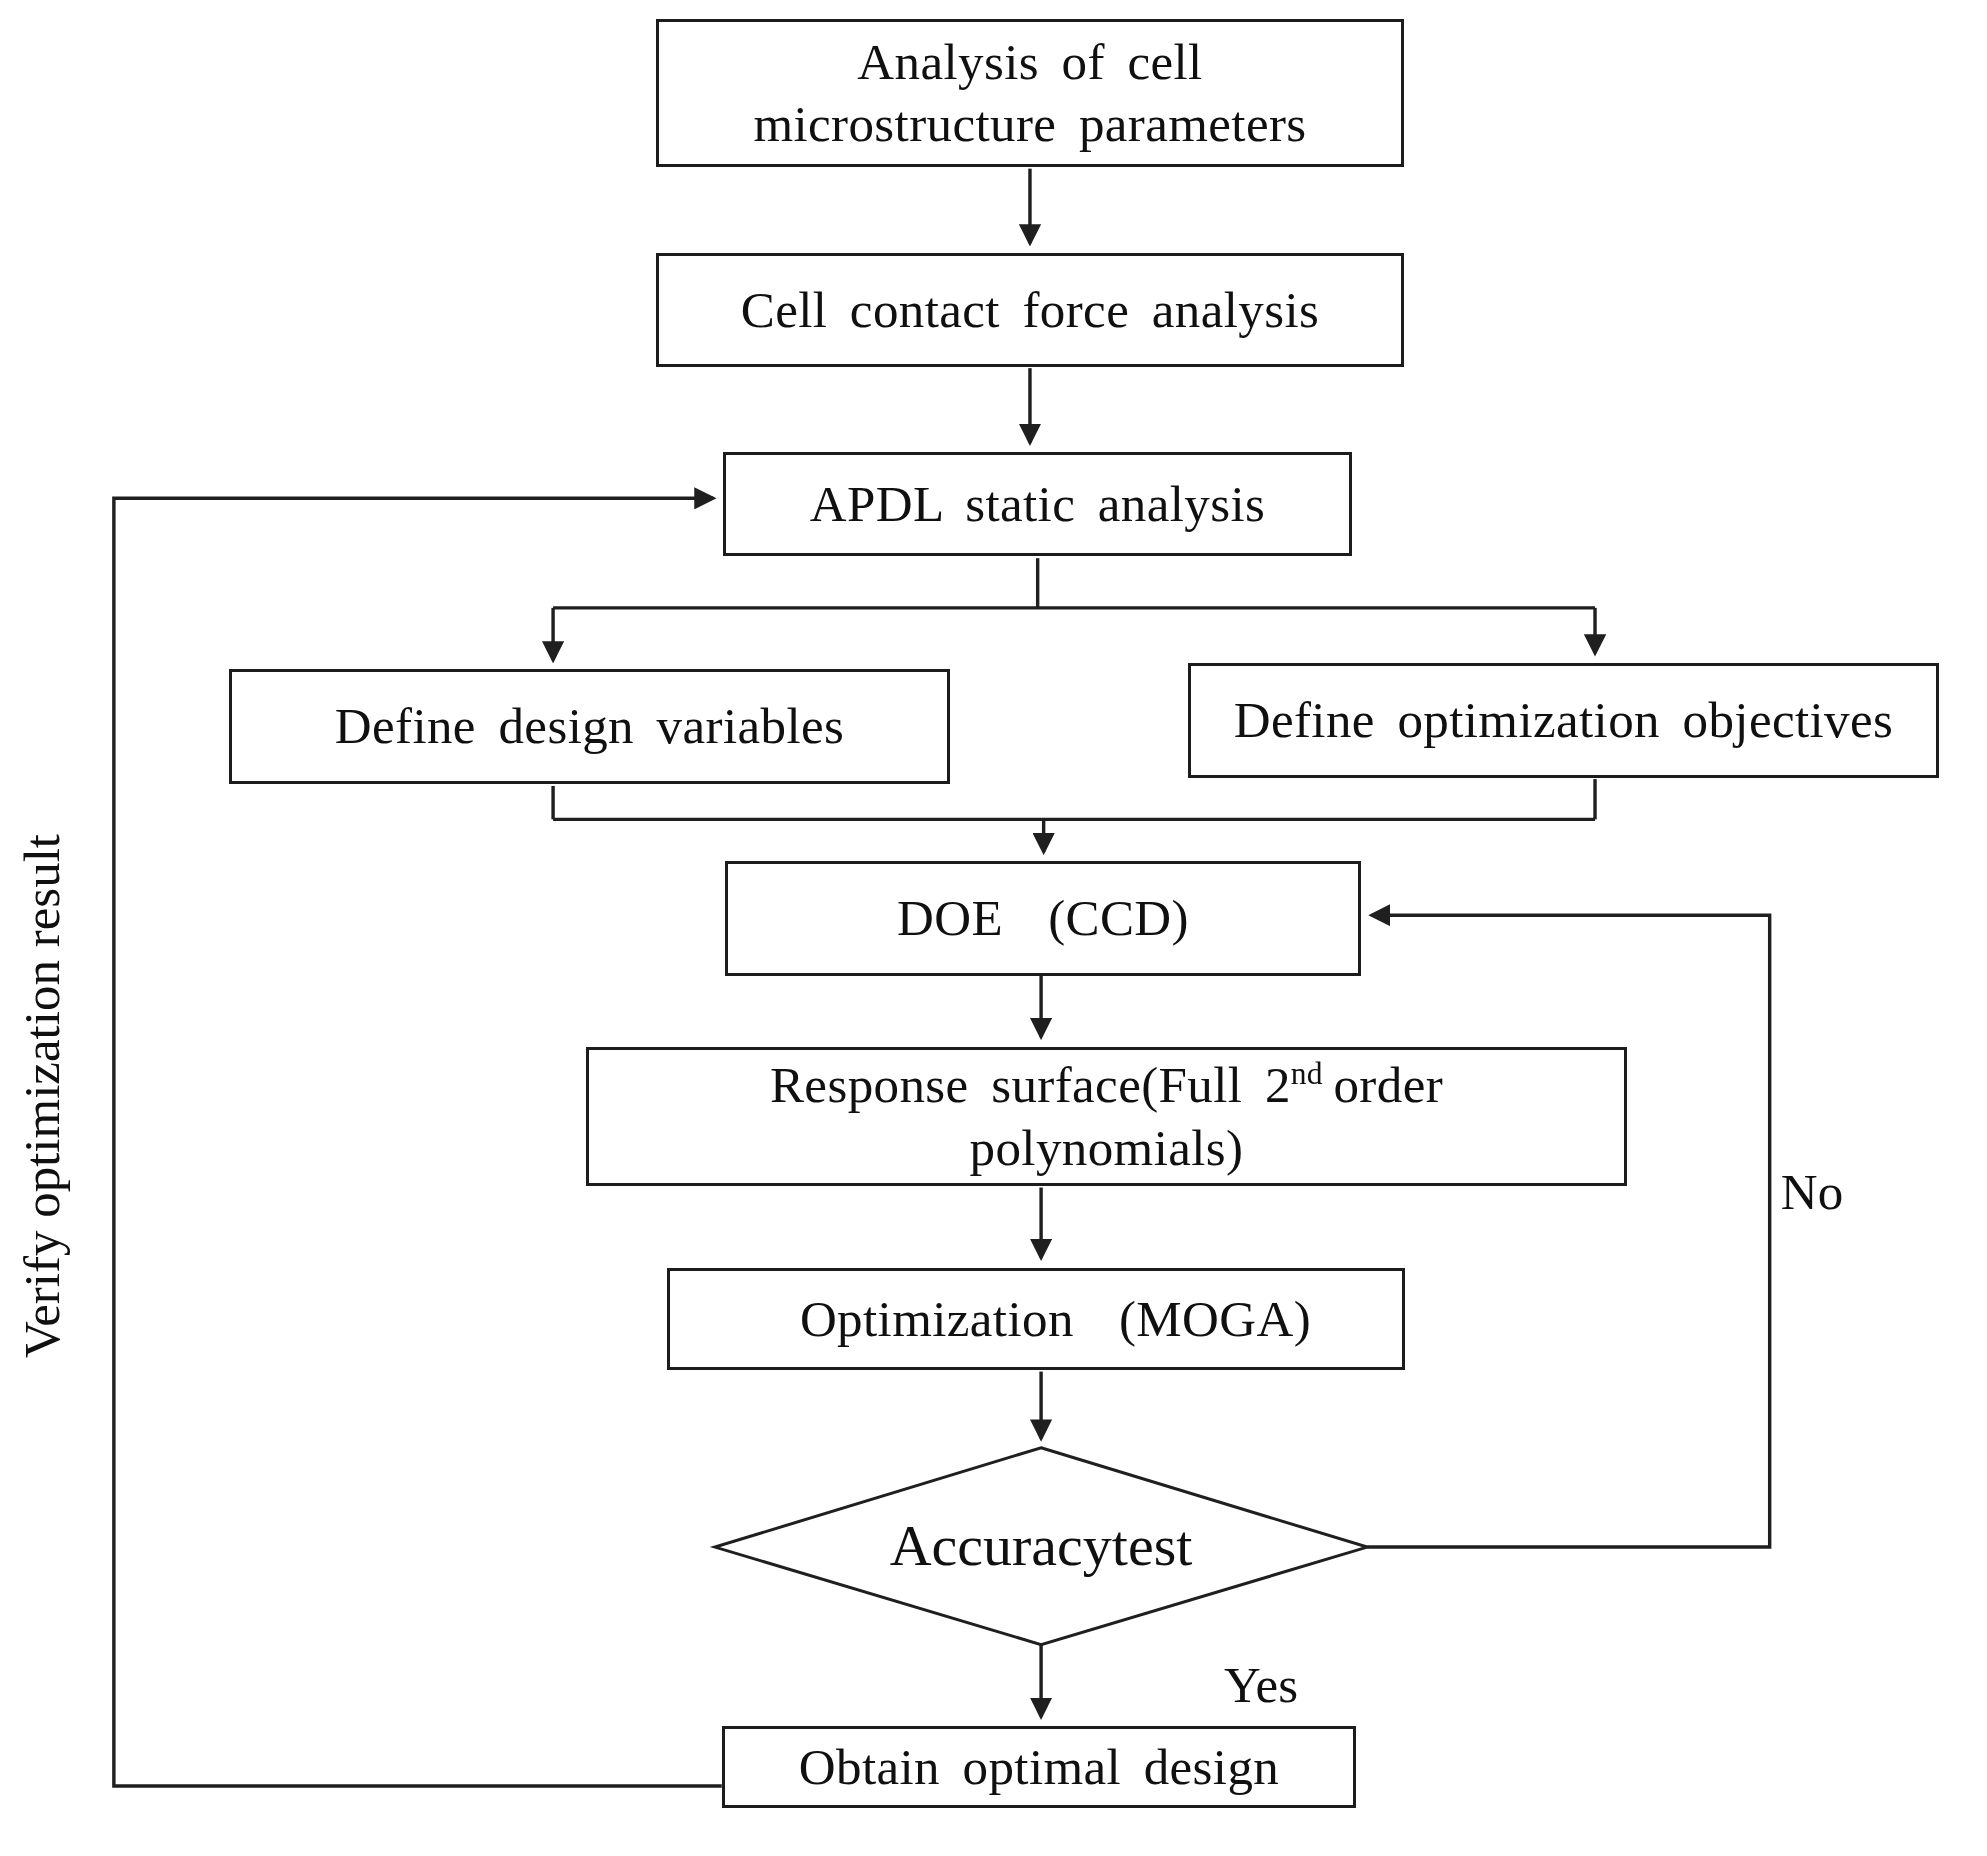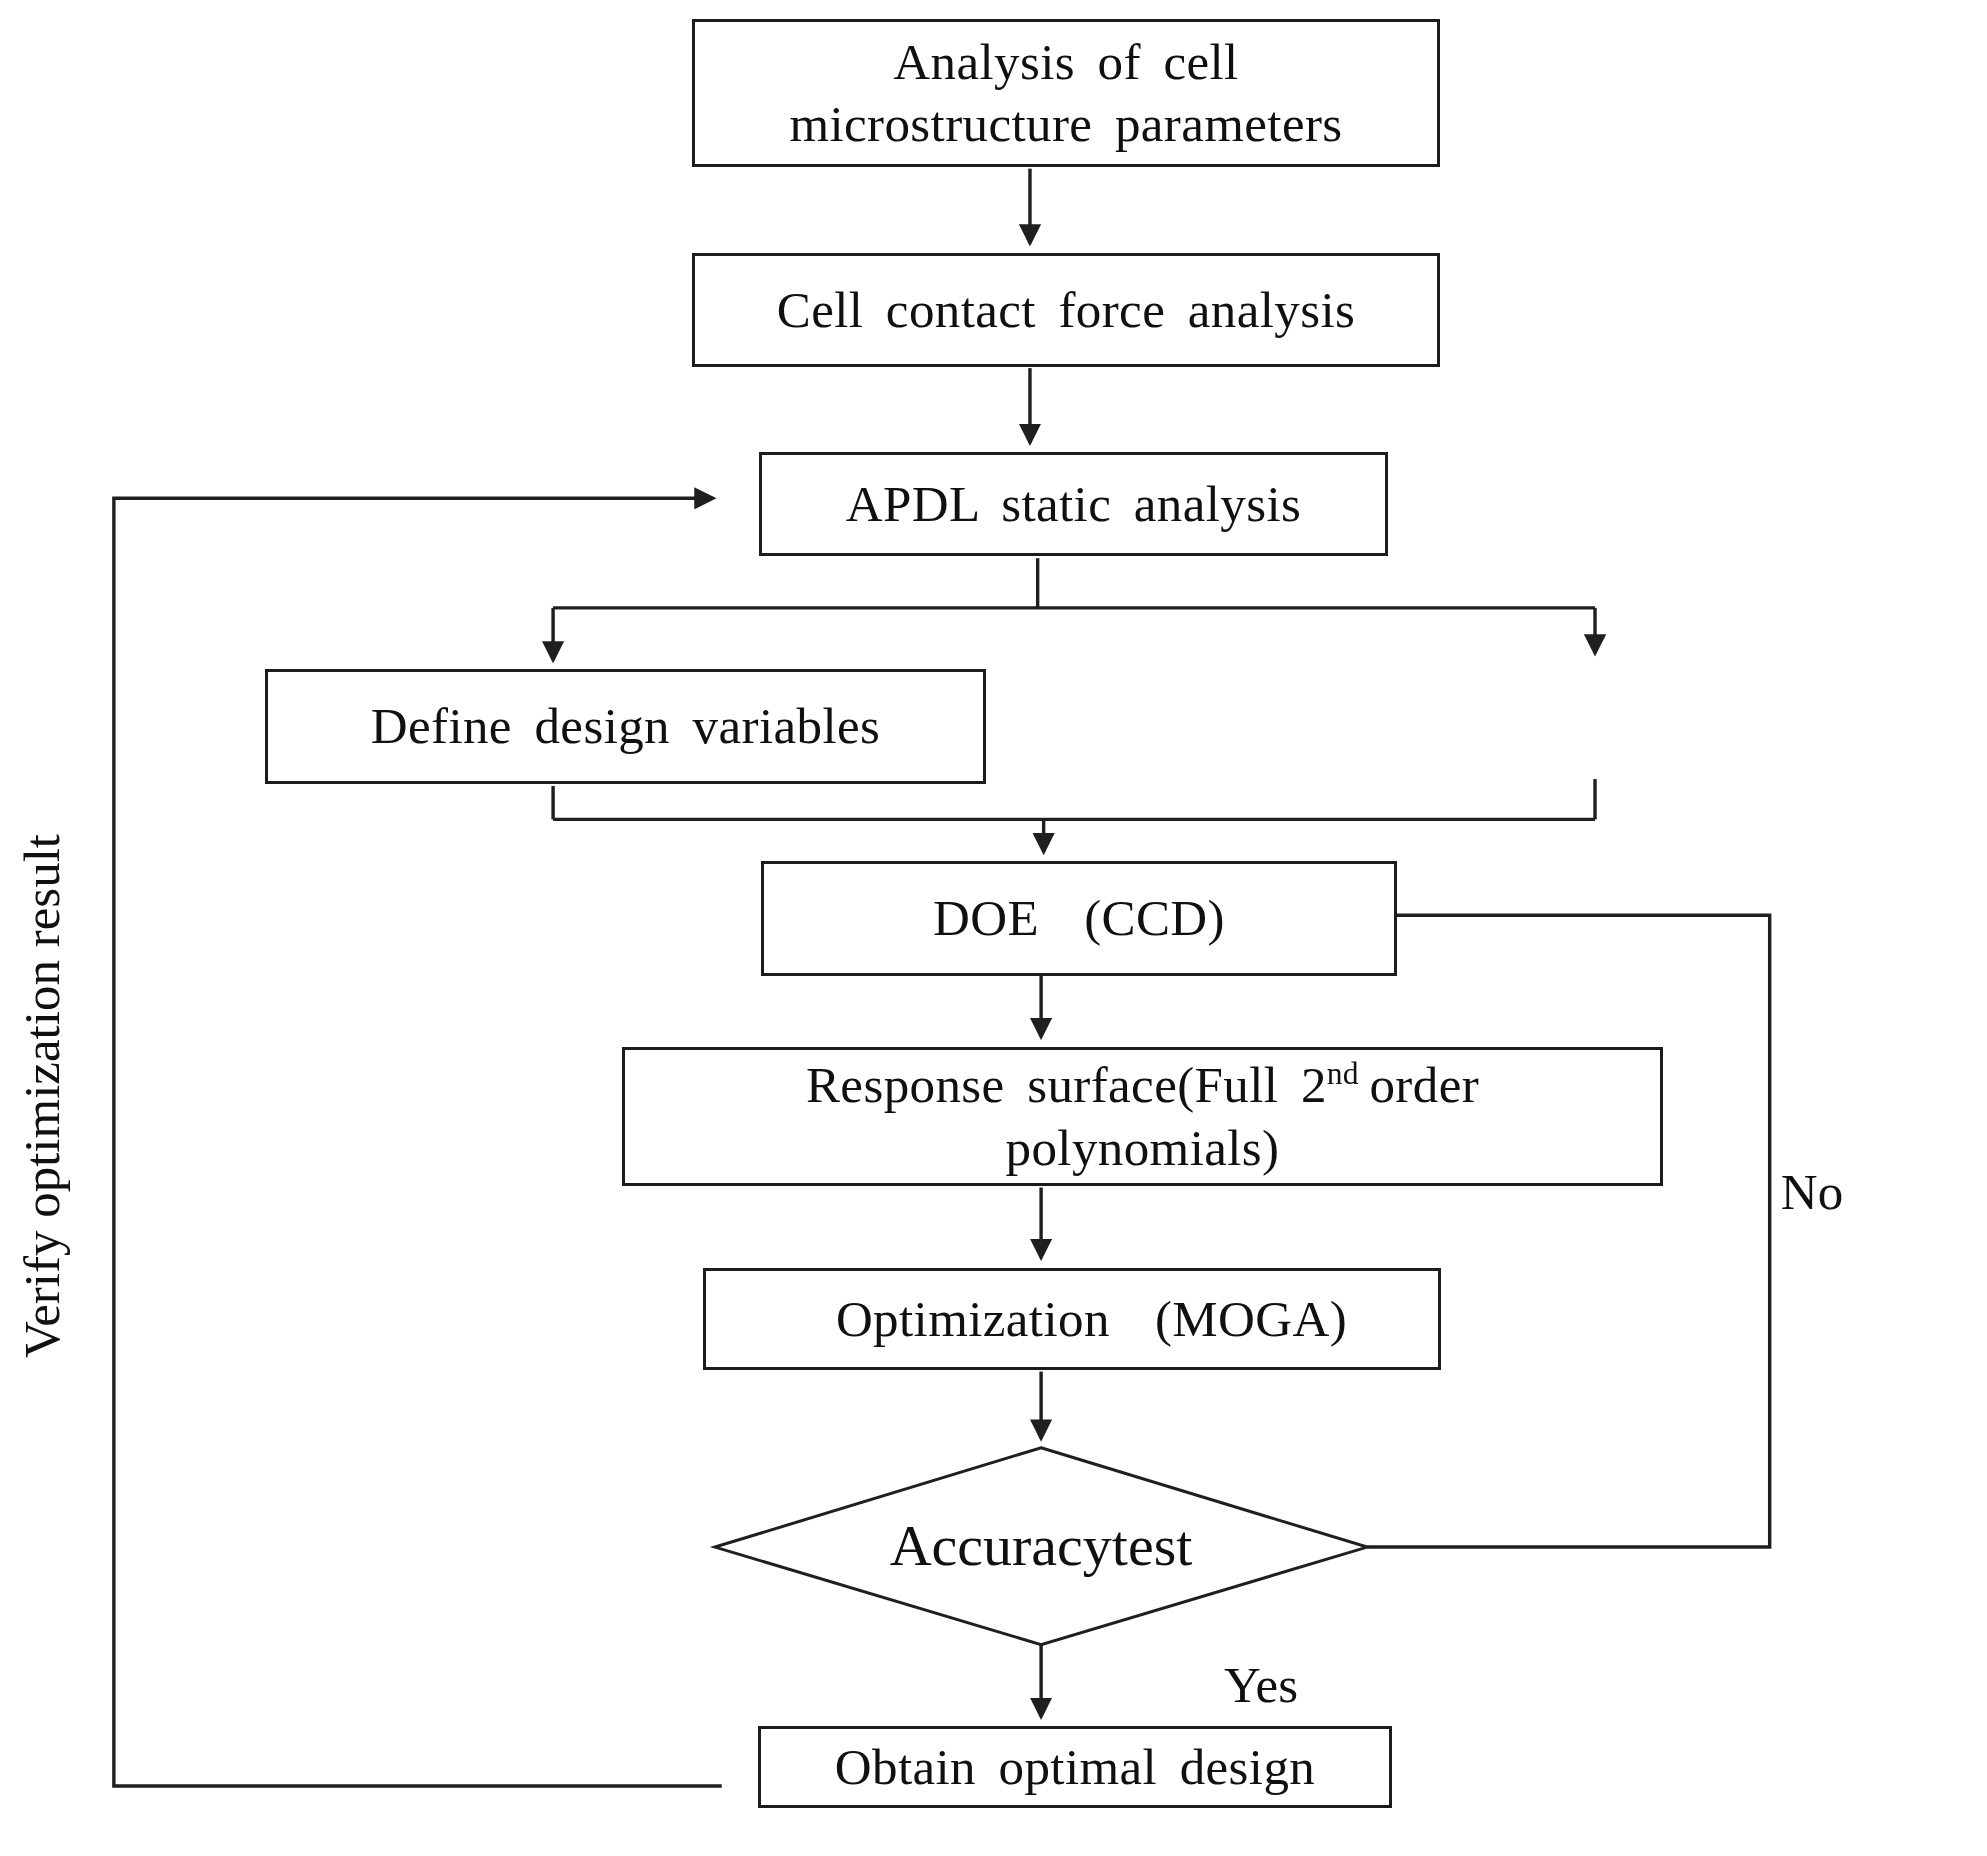--- a/index.html
+++ b/index.html
@@ -32,21 +32,20 @@
     border: 3.4px solid #1c1c1c;
     display: flex;
     flex-direction: column;
     align-items: center;
     justify-content: center;
     text-align: center;
     font-size: 51px;
     line-height: 1.22;
     word-spacing: 9.4px;
     letter-spacing: 0.4px;
-    margin-left: 36px;
   }
   .plain-label {
     position: absolute;
     z-index: 2;
     font-size: 51px;
     text-align: center;
     line-height: 1.1;
     white-space: nowrap;
   }
   .sup {
@@ -141,20 +140,23 @@
   </div>
 
   <div class="node" id="node-apdl">
     <span>APDL static analysis</span>
   </div>
 
   <div class="node" id="node-design-vars">
     <span>Define design variables</span>
   </div>
 
+  <div class="node" id="node-objectives">
+    <span>Define optimization objectives</span>
+  </div>
 
   <div class="node" id="node-doe">
     <span>DOE&nbsp;&nbsp;(CCD)</span>
   </div>
 
   <div class="node" id="node-response">
     <span>
       <span>Response surface(Full 2</span><span class="sup">nd</span><span class="after-sup">order</span>
     </span>
     <span>polynomials)</span>

